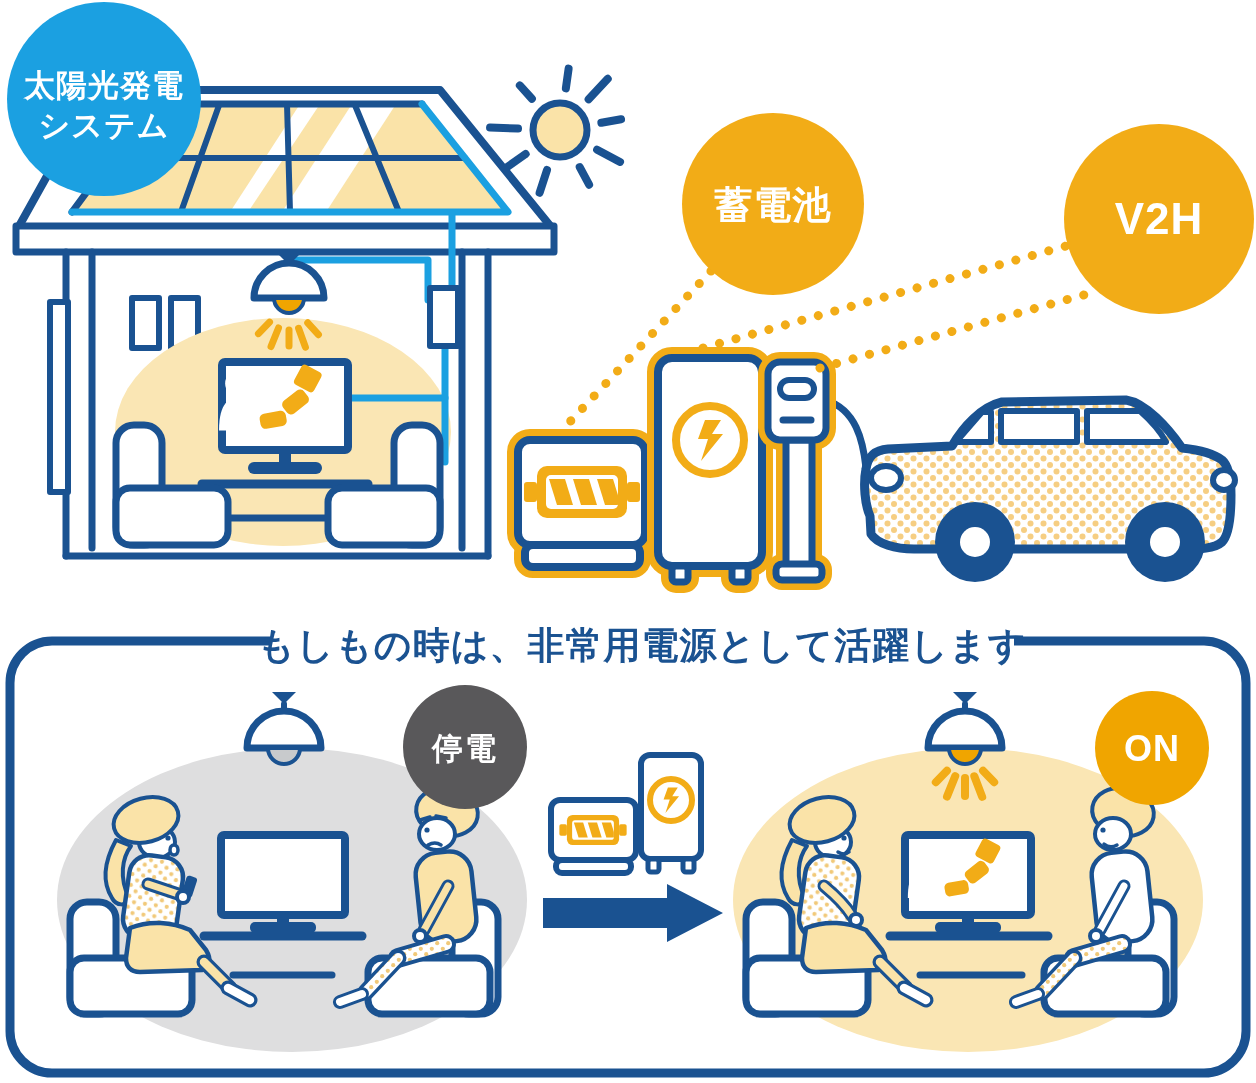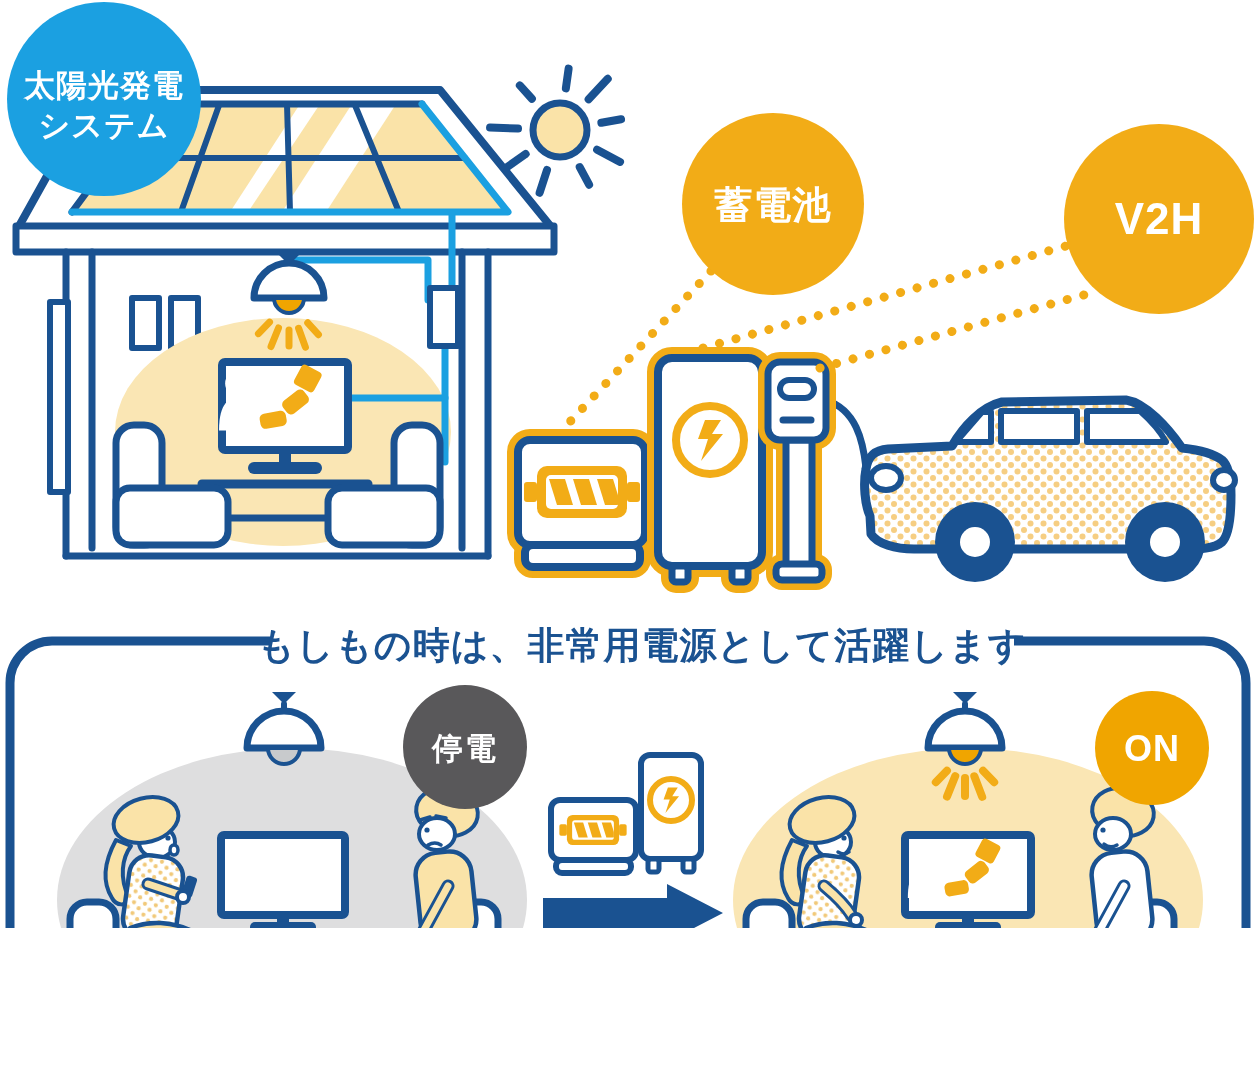--- a/index.html
+++ b/index.html
@@ -1,21 +1,21 @@
 <!DOCTYPE html>
 <html style="--navy: #1A5291; --blue: #1BA0E1; --yellow: #F2AC17; --yellow_deep: #F0A500; --cream: #FAE3A8; --cream_soft: #FAE6B4; --gray_blob: #DEDEDF; --gray_dark: #59585A; --screen_gray: #CDD0D3; --bulb_gray: #C8CACC; --white: #FFFFFF;"><head>
 <meta charset="utf-8">
 <style>
   :root{
     --navy:#1A5291; --blue:#1BA0E1; --yellow:#F2AC17; --yellow_deep:#F0A500;
     --cream:#FAE3A8; --cream_soft:#FAE6B4; --gray_blob:#DEDEDF; --gray_dark:#59585A;
     --screen_gray:#CDD0D3; --bulb_gray:#C8CACC; --white:#FFFFFF;
   }
   html,body{margin:0;padding:0;background:#fff;}
-  .stage{position:relative;width:1256px;height:928px;background:#fff;overflow:hidden;
+  .stage{position:relative;width:1256px;height:1083px;background:#fff;overflow:hidden;
          font-family:"Liberation Sans","DejaVu Sans",sans-serif;}
   svg{display:block}
   .ln{stroke:var(--navy);fill:none;stroke-linecap:round;stroke-linejoin:round}
   .lb{stroke:var(--blue);fill:none;stroke-linecap:round;stroke-linejoin:round}
   .ly{stroke:var(--yellow);fill:none;stroke-linecap:round;stroke-linejoin:round}
   .halo{fill:none;stroke:var(--yellow);stroke-linecap:round;stroke-linejoin:round}
   .box{fill:#fff;stroke:var(--navy);stroke-linejoin:round;stroke-linecap:round}
   .f-navy{fill:var(--navy)} .f-yellow{fill:var(--yellow)} .f-ydeep{fill:var(--yellow_deep)}
   .f-white{fill:#fff} .f-cream{fill:var(--cream)} .f-soft{fill:var(--cream_soft)}
   .f-gray{fill:var(--gray_blob)} .f-dgray{fill:var(--gray_dark)} .f-blue{fill:var(--blue)} .f-bulb{fill:var(--bulb_gray)}

